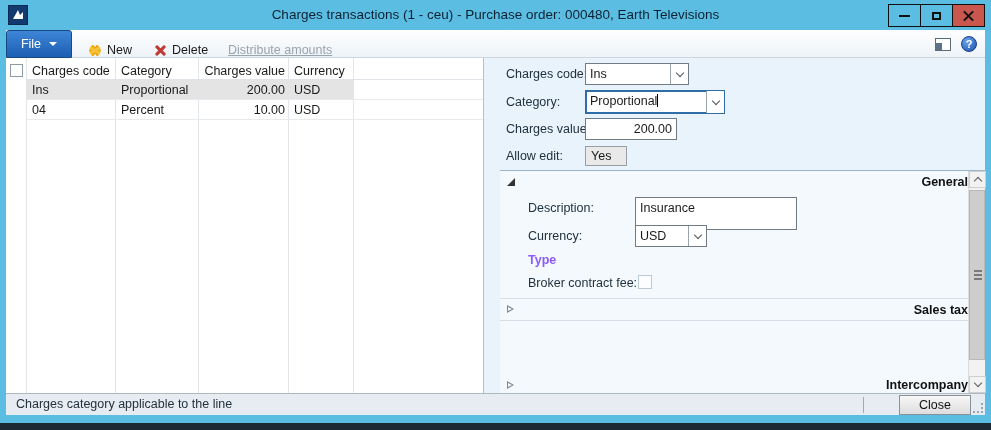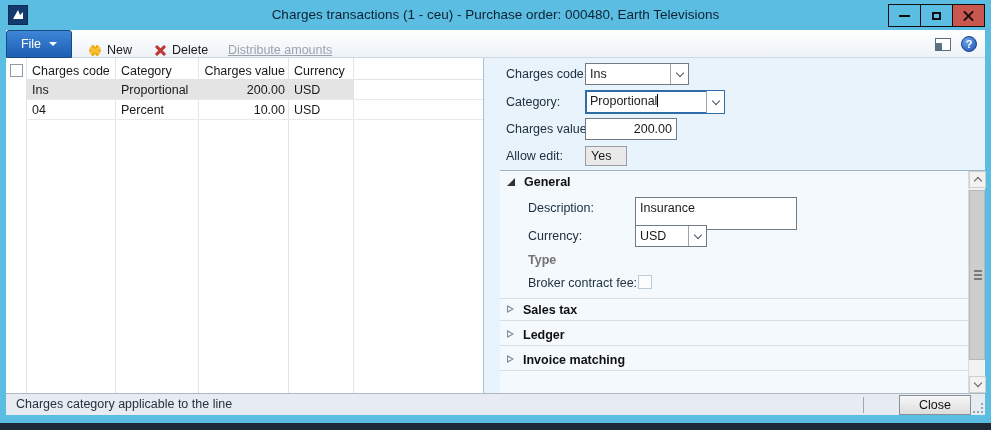--- a/index.html
+++ b/index.html
@@ -76,28 +76,28 @@
   .combo .val { flex:1; line-height:20px; padding:0 4px; white-space:nowrap; }
   .combo .dd { width:18px; border-left:1px solid #9aa4ad; display:flex; align-items:center; justify-content:center; background:#fff; }
   .chev { width:6px; height:6px; border-right:1.6px solid #4a555e; border-bottom:1.6px solid #4a555e; transform:rotate(45deg); margin-top:-3px; }
   .combo.focused { border:1px solid #2e6da8; box-shadow:0 0 0 1px #2e6da8 inset; }
   .caret-bar { display:inline-block; width:1px; height:13px; background:#000; vertical-align:-2px; }
   .readonly-box { position:absolute; background:#e9e9e9; border:1px solid #989ea5; line-height:18px; padding:0 5px; }
 
   
   .fasttabs { position:absolute; left:16px; right:0; top:112px; bottom:0; background:#f4f9fd; border-top:1px solid #9fb4c4; }
   .ft-inner { position:absolute; left:0; right:17px; top:0; bottom:0; }
-  .ft-head { position:absolute; left:0; right:0; height:22px; display:flex; align-items:center; gap:9px; padding-left:7px; border-bottom:1px solid #d7dee4; font-weight:bold; font-size:12.5px; color:#111; }
+  .ft-head { position:absolute; left:0; right:0; height:22px; display:flex; align-items:center; gap:9px; padding-left:7px; border-bottom:1px solid #d7dee4; font-weight:bold; font-size:12.5px; color:#111;justify-content:space-between; }
   .tri-open { width:0; height:0; border-left:8px solid transparent; border-bottom:8px solid #333; }
   .tri-closed { width:0; height:0; border-top:4.5px solid transparent; border-bottom:4.5px solid transparent; border-left:7px solid transparent; border-left-color:#f4f9fd; box-shadow:none; position:relative; }
   .tri-closed::before { content:""; position:absolute; left:-7px; top:-4.5px; width:0; height:0; border-top:4.5px solid transparent; border-bottom:4.5px solid transparent; border-left:7px solid #7e8b95; }
   .tri-closed::after { content:""; position:absolute; left:-6px; top:-2.5px; width:0; height:0; border-top:2.5px solid transparent; border-bottom:2.5px solid transparent; border-left:4px solid #f4f9fd; }
   .ft-general-head { top:0; border-bottom:none; }
   .ft-row-label { position:absolute; left:28px; color:#20323f; line-height:22px; }
-  .ft-type { position:absolute; left:28px; font-weight:bold; color:#737373; }
+  .ft-type { position:absolute; left:28px; font-weight:bold; color:#8b5cf6; }
   .checkbox-dis { position:absolute; width:14px; height:14px; border:1px solid #b9cbd8; background:#fcfdfe; }
   .ft-sep { position:absolute; left:0; right:0; height:1px; background:#d7dee4; }
 
   
   .sbar { position:absolute; right:0; top:0; bottom:0; width:17px; background:#f2f2f2; border-left:1px solid #dcdcdc; }
   .sbtn { position:absolute; left:0; width:17px; height:17px; background:#f2f2f2; border:1px solid #cfcfcf; display:flex; align-items:center; justify-content:center; }
   .sbtn.up { top:0; } .sbtn.down { bottom:0; }
   .chev-up { width:6px; height:6px; border-left:1.6px solid #5a5a5a; border-top:1.6px solid #5a5a5a; transform:rotate(45deg); margin-top:3px; }
   .chev-dn { width:6px; height:6px; border-right:1.6px solid #5a5a5a; border-bottom:1.6px solid #5a5a5a; transform:rotate(45deg); margin-top:-3px; }
   .sthumb { position:absolute; left:0; top:19px; width:16px; height:170px; background:#cdcdcd; border:1px solid #b8b8b8; }
@@ -257,27 +257,23 @@
 
             <div class="ft-row-label" style="top:101px">Broker contract fee:</div>
             <div class="checkbox-dis" style="left:138px; top:104px"></div>
 
             <div class="ft-sep" style="top:127px"></div>
 
             <div class="ft-head" style="top:128px">
               <span class="tri-closed"></span>
               <span>Sales tax</span>
             </div>
-            <div class="ft-head" style="top:153px">
+            <div class="ft-head" style="top:203px; border-bottom:none">
               <span class="tri-closed"></span>
-              <span>Ledger</span>
-            </div>
-            <div class="ft-head" style="top:178px">
-              <span class="tri-closed"></span>
-              <span>Invoice matching</span>
+              <span>Intercompany</span>
             </div>
           </div>
 
           <div class="sbar">
             <div class="sbtn up">
                 <span class="chev-up"></span>
               </div>
             <div class="sthumb">
                 <span class="grip"></span>
               </div>

